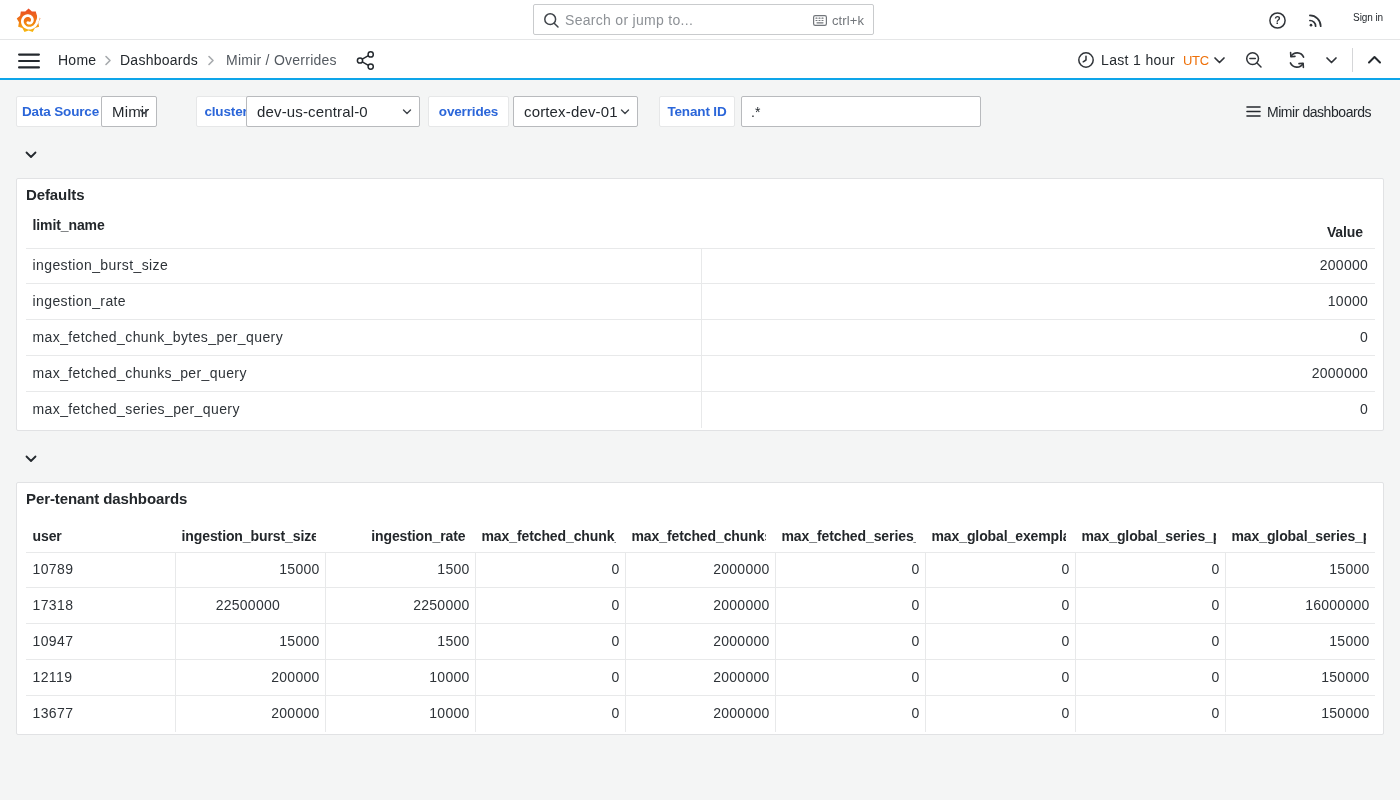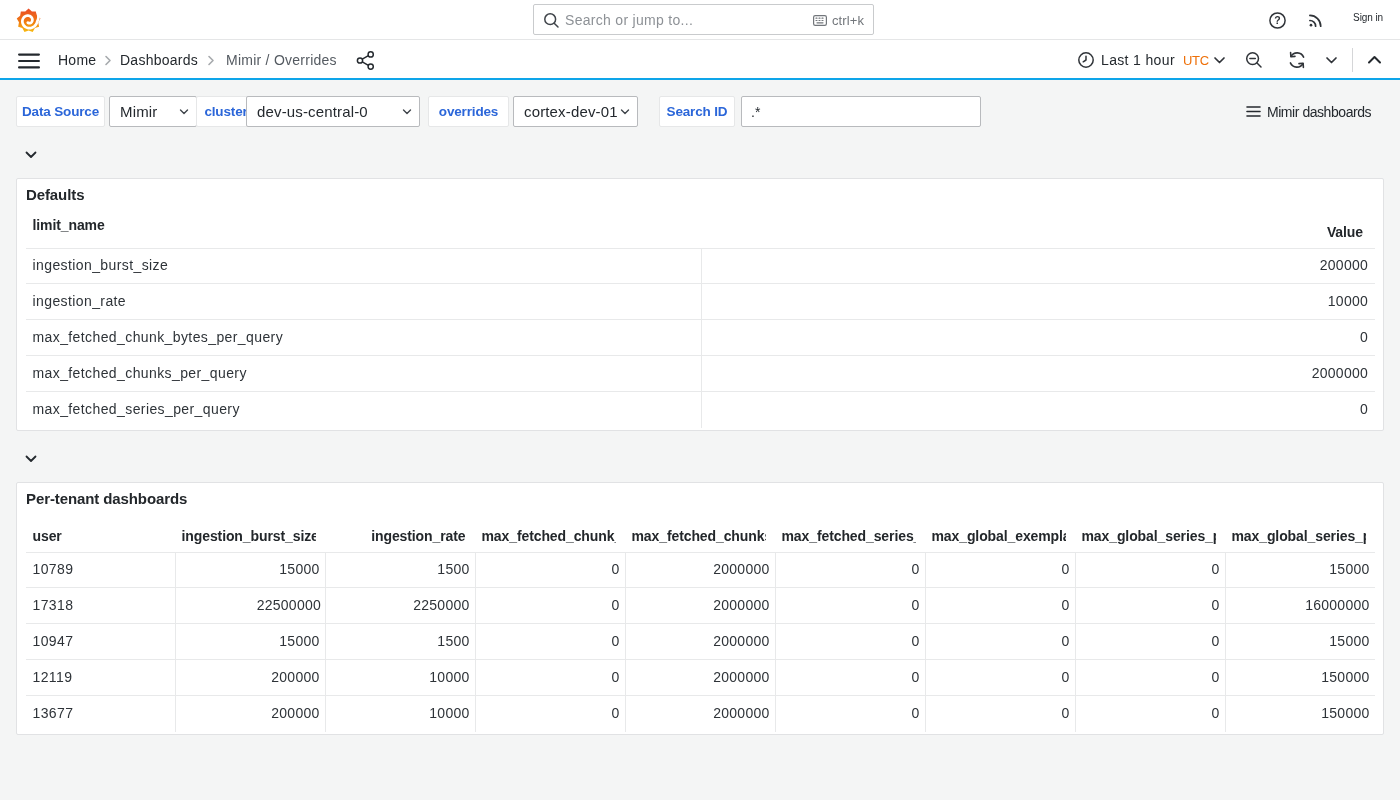--- a/index.html
+++ b/index.html
@@ -108,32 +108,32 @@
 <svg class="abs" style="left:1325px;top:16px" width="13" height="9" viewBox="0 0 13 9" fill="none" stroke="#303439" stroke-width="1.7" stroke-linecap="round" stroke-linejoin="round">
       <path d="M2 2 L6.5 6.5 L11 2"></path>
     </svg>
 <div class="abs" style="left:1352px;top:8px;width:1px;height:24px;background:#d5d6d8"></div>
 <svg class="abs" style="left:1367px;top:15px" width="15" height="10" viewBox="0 0 15 10" fill="none" stroke="#24292e" stroke-width="2" stroke-linecap="round" stroke-linejoin="round">
       <path d="M2 7.5 L7.5 2 L13 7.5"></path>
     </svg>
 </div>
 <div id="content">
 <div class="vlabel" style="left:16px;width:89px">Data Source</div>
-<div class="vsel" style="left:109px;width:88px">Mimir<svg width="10" height="8" viewBox="0 0 10 8" fill="none" stroke="#3f444a" stroke-width="1.4" stroke-linecap="round" stroke-linejoin="round">
+<div class="vsel" style="left:101px;width:56px">Mimir<svg width="10" height="8" viewBox="0 0 10 8" fill="none" stroke="#3f444a" stroke-width="1.4" stroke-linecap="round" stroke-linejoin="round">
         <path d="M1.5 2 L5 5.5 L8.5 2"></path>
       </svg></div>
 <div class="vlabel" style="left:196px;width:60px">cluster</div>
 <div class="vsel" style="left:246px;width:174px">dev-us-central-0<svg width="10" height="8" viewBox="0 0 10 8" fill="none" stroke="#3f444a" stroke-width="1.4" stroke-linecap="round" stroke-linejoin="round">
         <path d="M1.5 2 L5 5.5 L8.5 2"></path>
       </svg></div>
 <div class="vlabel" style="left:428px;width:81px">overrides</div>
 <div class="vsel" style="left:513px;width:125px">cortex-dev-01<svg width="10" height="8" viewBox="0 0 10 8" fill="none" stroke="#3f444a" stroke-width="1.4" stroke-linecap="round" stroke-linejoin="round">
         <path d="M1.5 2 L5 5.5 L8.5 2"></path>
       </svg></div>
-<div class="vlabel" style="left:659px;width:76px">Search ID</div>
+<div class="vlabel" style="left:659px;width:76px">Tenant ID</div>
 <div class="vsel" style="left:741px;width:240px;font-size:14px;padding-left:9px">.*</div>
 <svg class="abs" style="left:1246px;top:25px" width="15" height="13" viewBox="0 0 15 13" fill="none" stroke="#24292e" stroke-width="1.6" stroke-linecap="round">
       <path d="M1 2h13M1 6.5h13M1 11h13"></path>
     </svg>
 <span class="abs" style="left:1267px;top:24px;font-size:14px;letter-spacing:-.45px;color:#24292e">Mimir dashboards</span>
 <svg class="abs" style="left:25px;top:71px" width="12" height="8" viewBox="0 0 12 8" fill="none" stroke="#24292e" stroke-width="1.8" stroke-linecap="round" stroke-linejoin="round">
       <path d="M1.5 1.5 L6 6 L10.5 1.5"></path>
     </svg>
 <div class="panel" style="top:98px">
  <div class="ptitle">Defaults</div>
@@ -191,21 +191,21 @@
         <div class="cell cr num" style="right:905.5px">1500</div>
         <div class="cell cr num" style="right:755.5px">0</div>
         <div class="cell cr num" style="right:605.5px">2000000</div>
         <div class="cell cr num" style="right:455.5px">0</div>
         <div class="cell cr num" style="right:305.5px">0</div>
         <div class="cell cr num" style="right:155.5px">0</div>
         <div class="cell cr num" style="right:5.5px">15000</div>
       </div>
  <div class="trow" style="top:105px;">
         <div class="cell" style="left:6.5px">17318</div>
-        <div class="cell cr num" style="right:1054px">22500000</div>
+        <div class="cell cr num" style="right:1095px">22500000</div>
         <div class="cell cr num" style="right:905.5px">2250000</div>
         <div class="cell cr num" style="right:755.5px">0</div>
         <div class="cell cr num" style="right:605.5px">2000000</div>
         <div class="cell cr num" style="right:455.5px">0</div>
         <div class="cell cr num" style="right:305.5px">0</div>
         <div class="cell cr num" style="right:155.5px">0</div>
         <div class="cell cr num" style="right:5.5px">16000000</div>
       </div>
  <div class="trow" style="top:141px;">
         <div class="cell" style="left:6.5px">10947</div>

